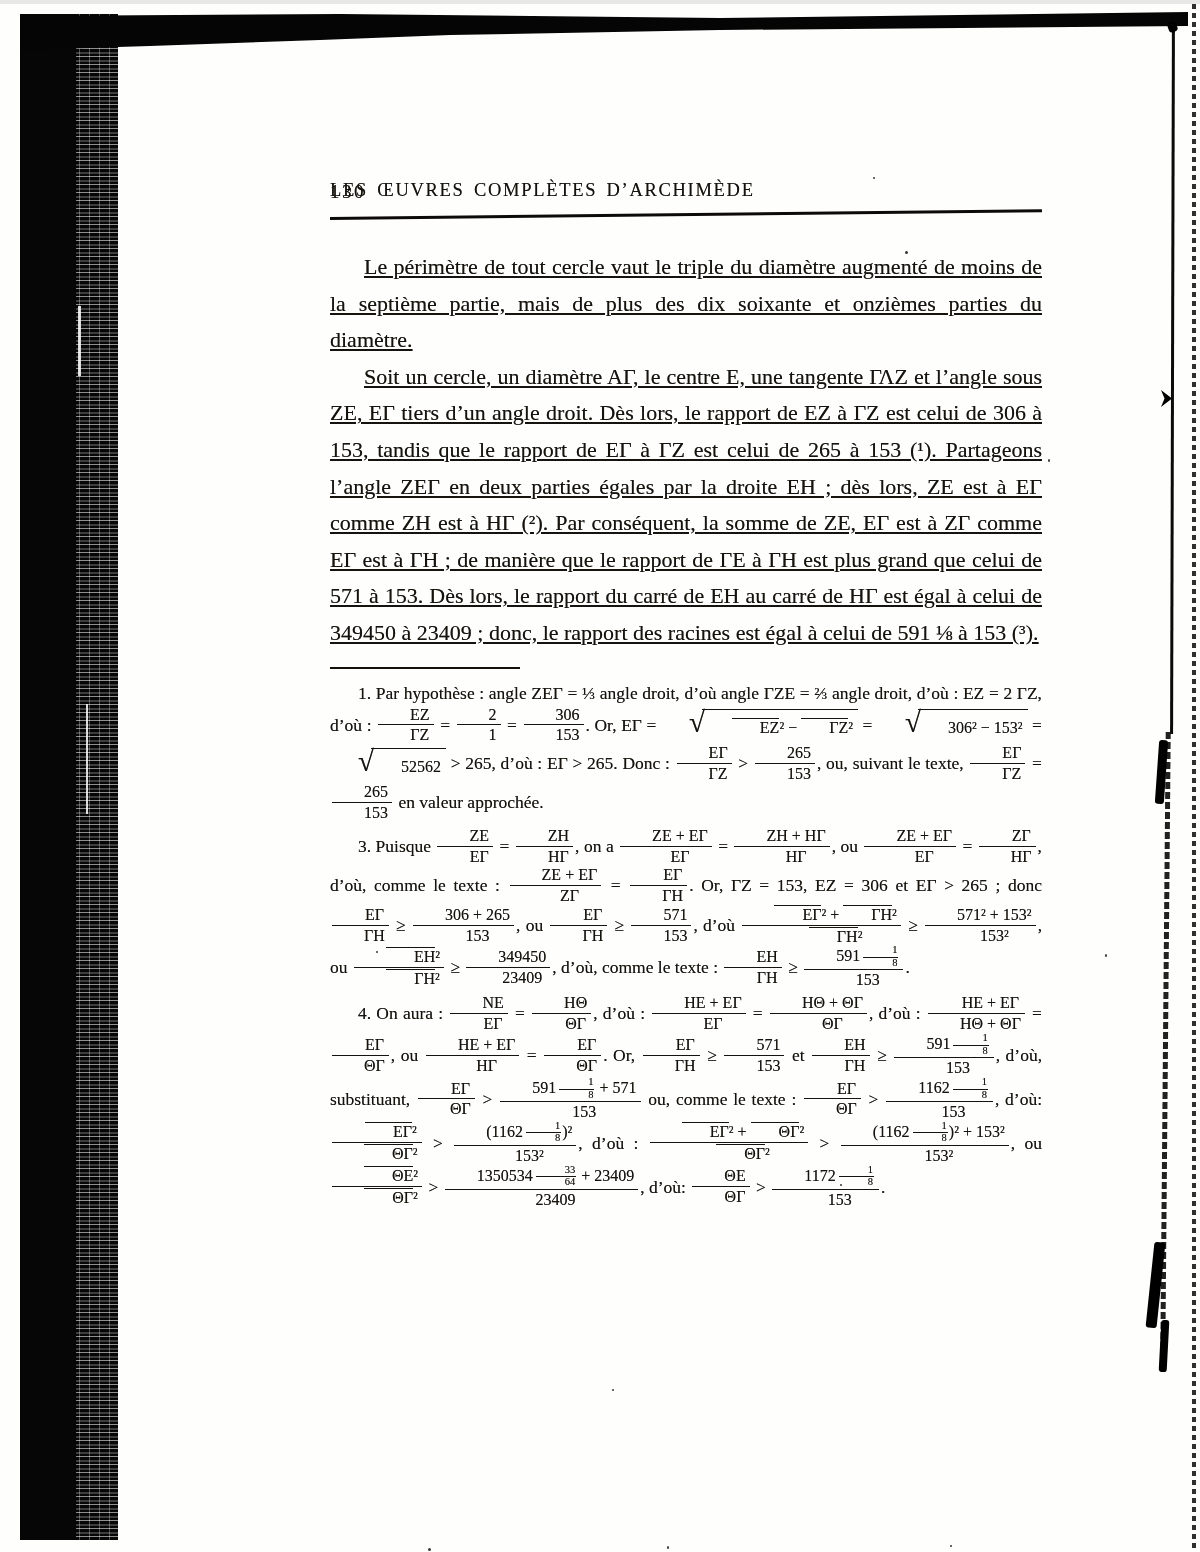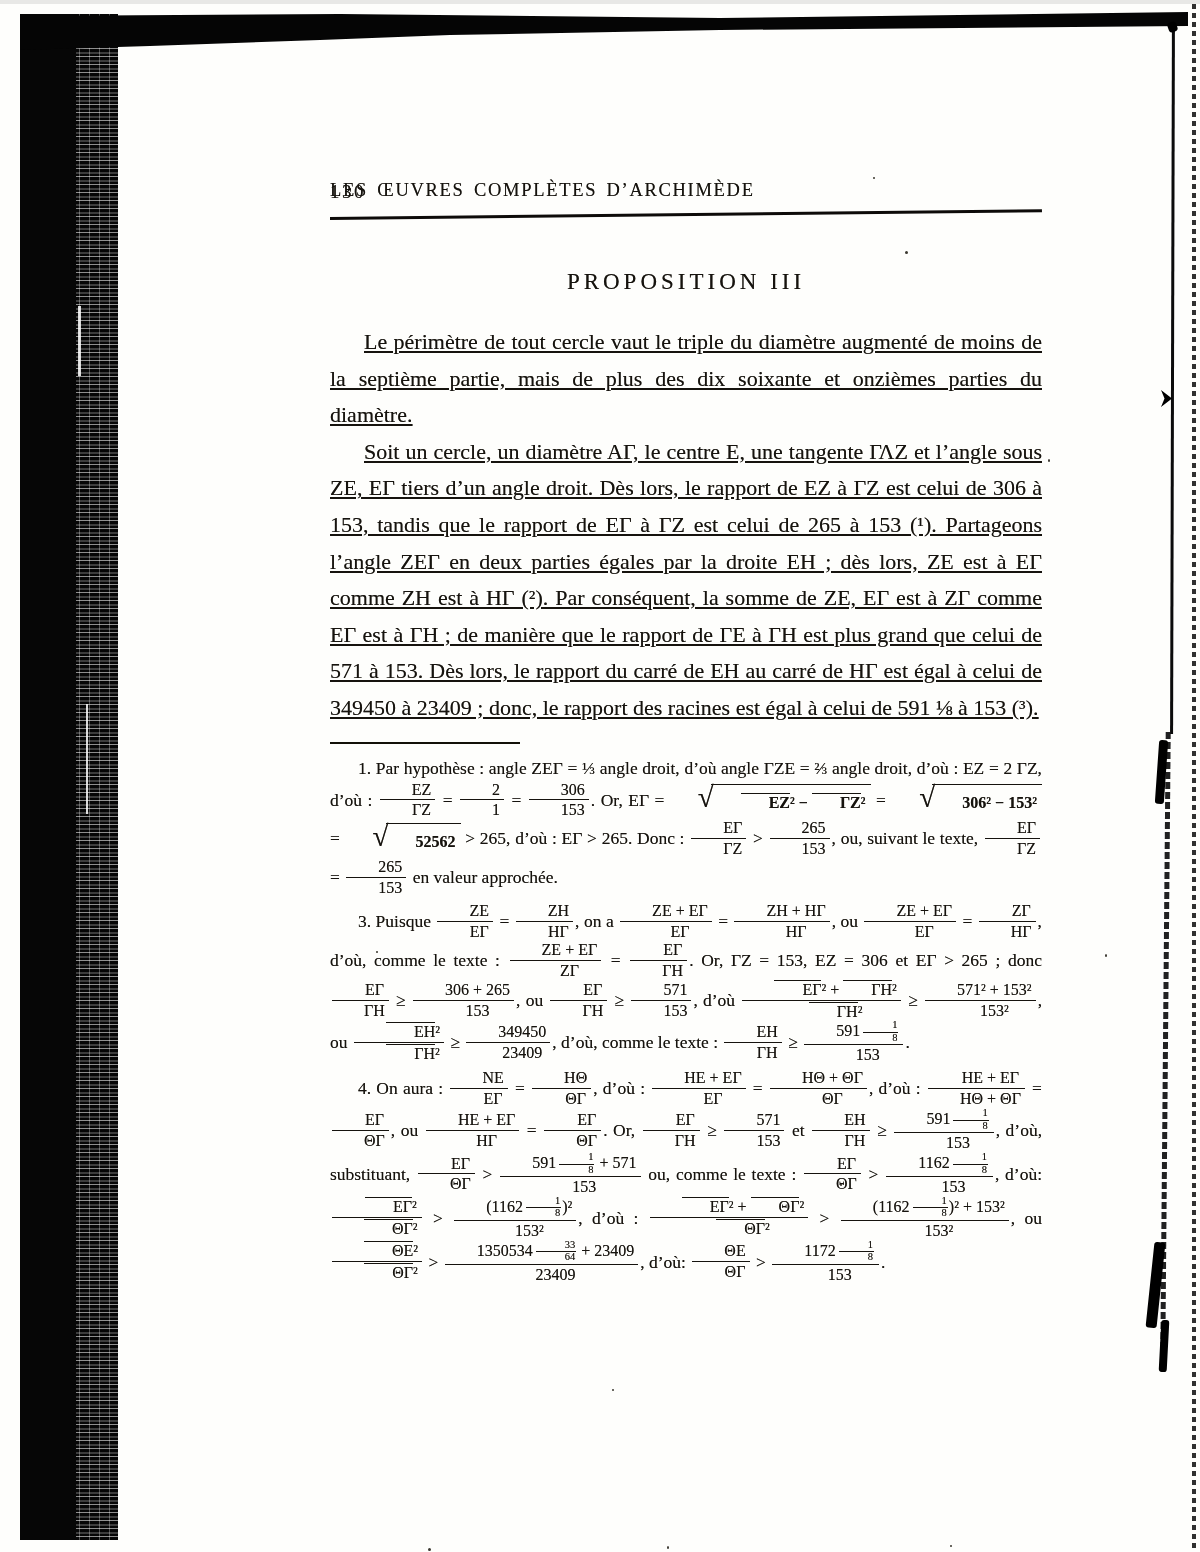--- a/index.html
+++ b/index.html
@@ -40,21 +40,21 @@
   .prop-title{margin:49px 0 0;text-align:center;font-size:23px;letter-spacing:4px;font-weight:normal;}
   p.body{margin:0;font-size:22px;line-height:36.6px;text-align:justify;text-indent:34px;text-decoration:underline;}
   p.body.first{margin-top:29px;}
   .fn-rule{width:190px;height:2px;background:#121008;margin:15px 0 9px;}
   p.fn{margin:0 0 5px;font-size:17.5px;line-height:30px;text-align:justify;text-indent:28px;}
   .frac{display:inline-block;vertical-align:middle;text-align:center;line-height:1.12;margin:0 2px;transform:translateY(-2px);}
   .frac .fn-num{display:block;padding:0 4px 1px;border-bottom:1.6px solid #16130e;font-size:16px;white-space:nowrap;}
   .frac .fn-den{display:block;padding:1px 4px 0;font-size:16px;white-space:nowrap;}
   .sqrt{display:inline-flex;align-items:flex-start;vertical-align:middle;transform:translateY(-2px);}
   .sqrt .rad{font-size:29px;line-height:1;transform:translateY(1px);}
-  .sqrt .rdc{border-top:1.7px solid #16130e;padding:3px 5px 0 2px;font-size:16px;margin-left:-3px;margin-top:2px;white-space:nowrap;font-weight:bold;}
+  .sqrt .rdc{border-top:1.7px solid #16130e;padding:3px 5px 0 2px;font-size:16px;margin-left:-3px;margin-top:2px;white-space:nowrap;}
   .ol{display:inline-block;border-top:1.4px solid #16130e;line-height:1.05;padding-top:1px;}
   .sc{font-variant:small-caps;letter-spacing:.5px;}
   .mfrac{display:inline-block;vertical-align:-5px;font-size:10.5px;line-height:1;text-align:center;margin:0 1px 0 3px;}
   .mfrac span{display:block;}
   .mfrac span:first-child{border-bottom:1px solid #16130e;padding:0 1px 1px;}
 </style>
 </head>
 <body>
 
 <div class="sheet">
@@ -83,21 +83,20 @@
   <div class="speck" style="left:950px;top:1541px;width:2px;height:2px;"></div>
   <div class="speck" style="left:840px;top:1180px;width:2px;height:2px;"></div>
 
   <div class="content">
     <div class="hdr">
       <span class="pgnum">130</span>
       <div class="runtitle">LES ŒUVRES COMPLÈTES D’ARCHIMÈDE</div>
     </div>
     <div class="hrule"></div>
 
-    <h2 class="prop-title">PROPOSITION III</h2>
 
     <p class="body first">Le périmètre de tout cercle vaut le triple du diamètre augmenté de moins de la septième partie, mais de plus des dix soixante et onzièmes parties du diamètre.</p>
     <p class="body">Soit un cercle, un diamètre AΓ, le centre E, une tangente ΓΛZ et l’angle sous ZE, EΓ tiers d’un angle droit. Dès lors, le rapport de EZ à ΓZ est celui de 306 à 153, tandis que le rapport de EΓ à ΓZ est celui de 265 à 153 (¹). Partageons l’angle ZEΓ en deux parties égales par la droite EH ; dès lors, ZE est à EΓ comme ZH est à HΓ (²). Par conséquent, la somme de ZE, EΓ est à ZΓ comme EΓ est à ΓH ; de manière que le rapport de ΓE à ΓH est plus grand que celui de 571 à 153. Dès lors, le rapport du carré de EH au carré de HΓ est égal à celui de 349450 à 23409 ; donc, le rapport des racines est égal à celui de 591 ⅛ à 153 (³).</p>
 
     <div class="fn-rule"></div>
     <div id="footnotes">
         <p class="fn"><span>1. Par hypothèse : angle ZEΓ = ⅓ angle droit, d’où angle ΓZE = ⅔ angle droit, d’où : EZ = 2 ΓZ, d’où : </span><span class="frac"><span class="fn-num">EZ</span><span class="fn-den">ΓZ</span></span><span> = </span><span class="frac"><span class="fn-num">2</span><span class="fn-den">1</span></span><span> = </span><span class="frac"><span class="fn-num">306</span><span class="fn-den">153</span></span><span>. Or, EΓ = </span><span class="sqrt">
             <span class="rad">√</span>
             <span class="rdc"><span class="ol">EZ</span>² − <span class="ol">ΓZ</span>²</span>
           </span><span> = </span><span class="sqrt">

